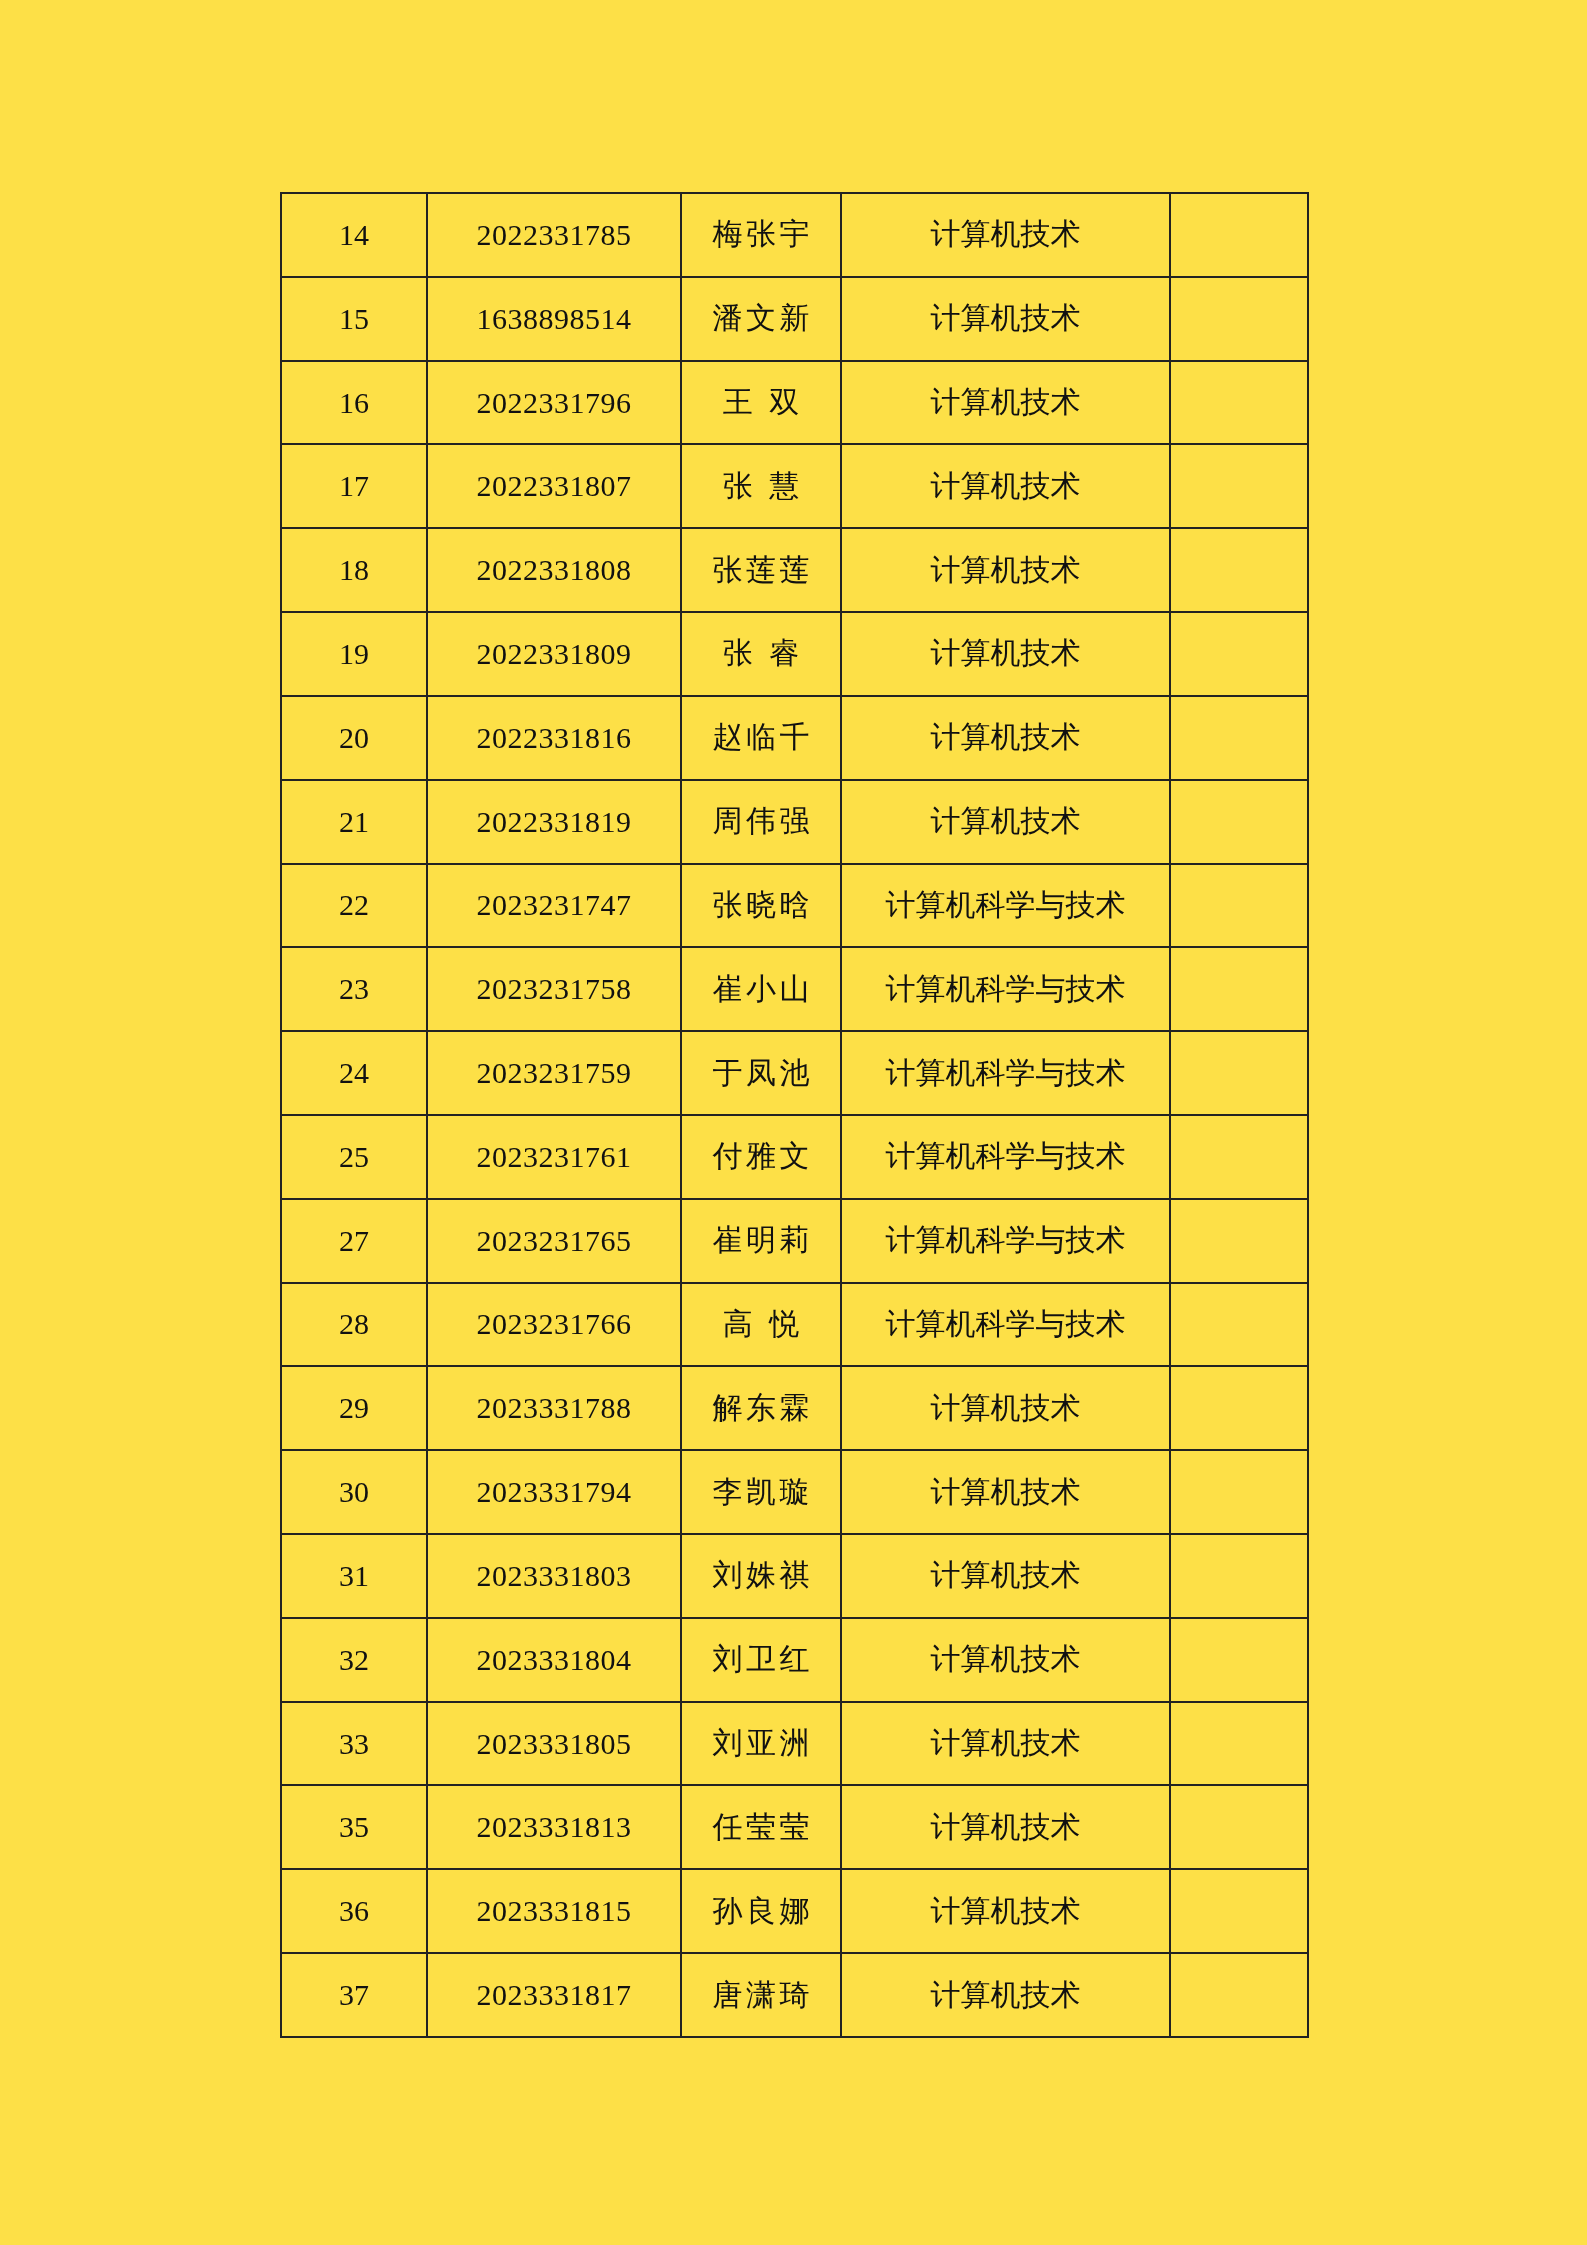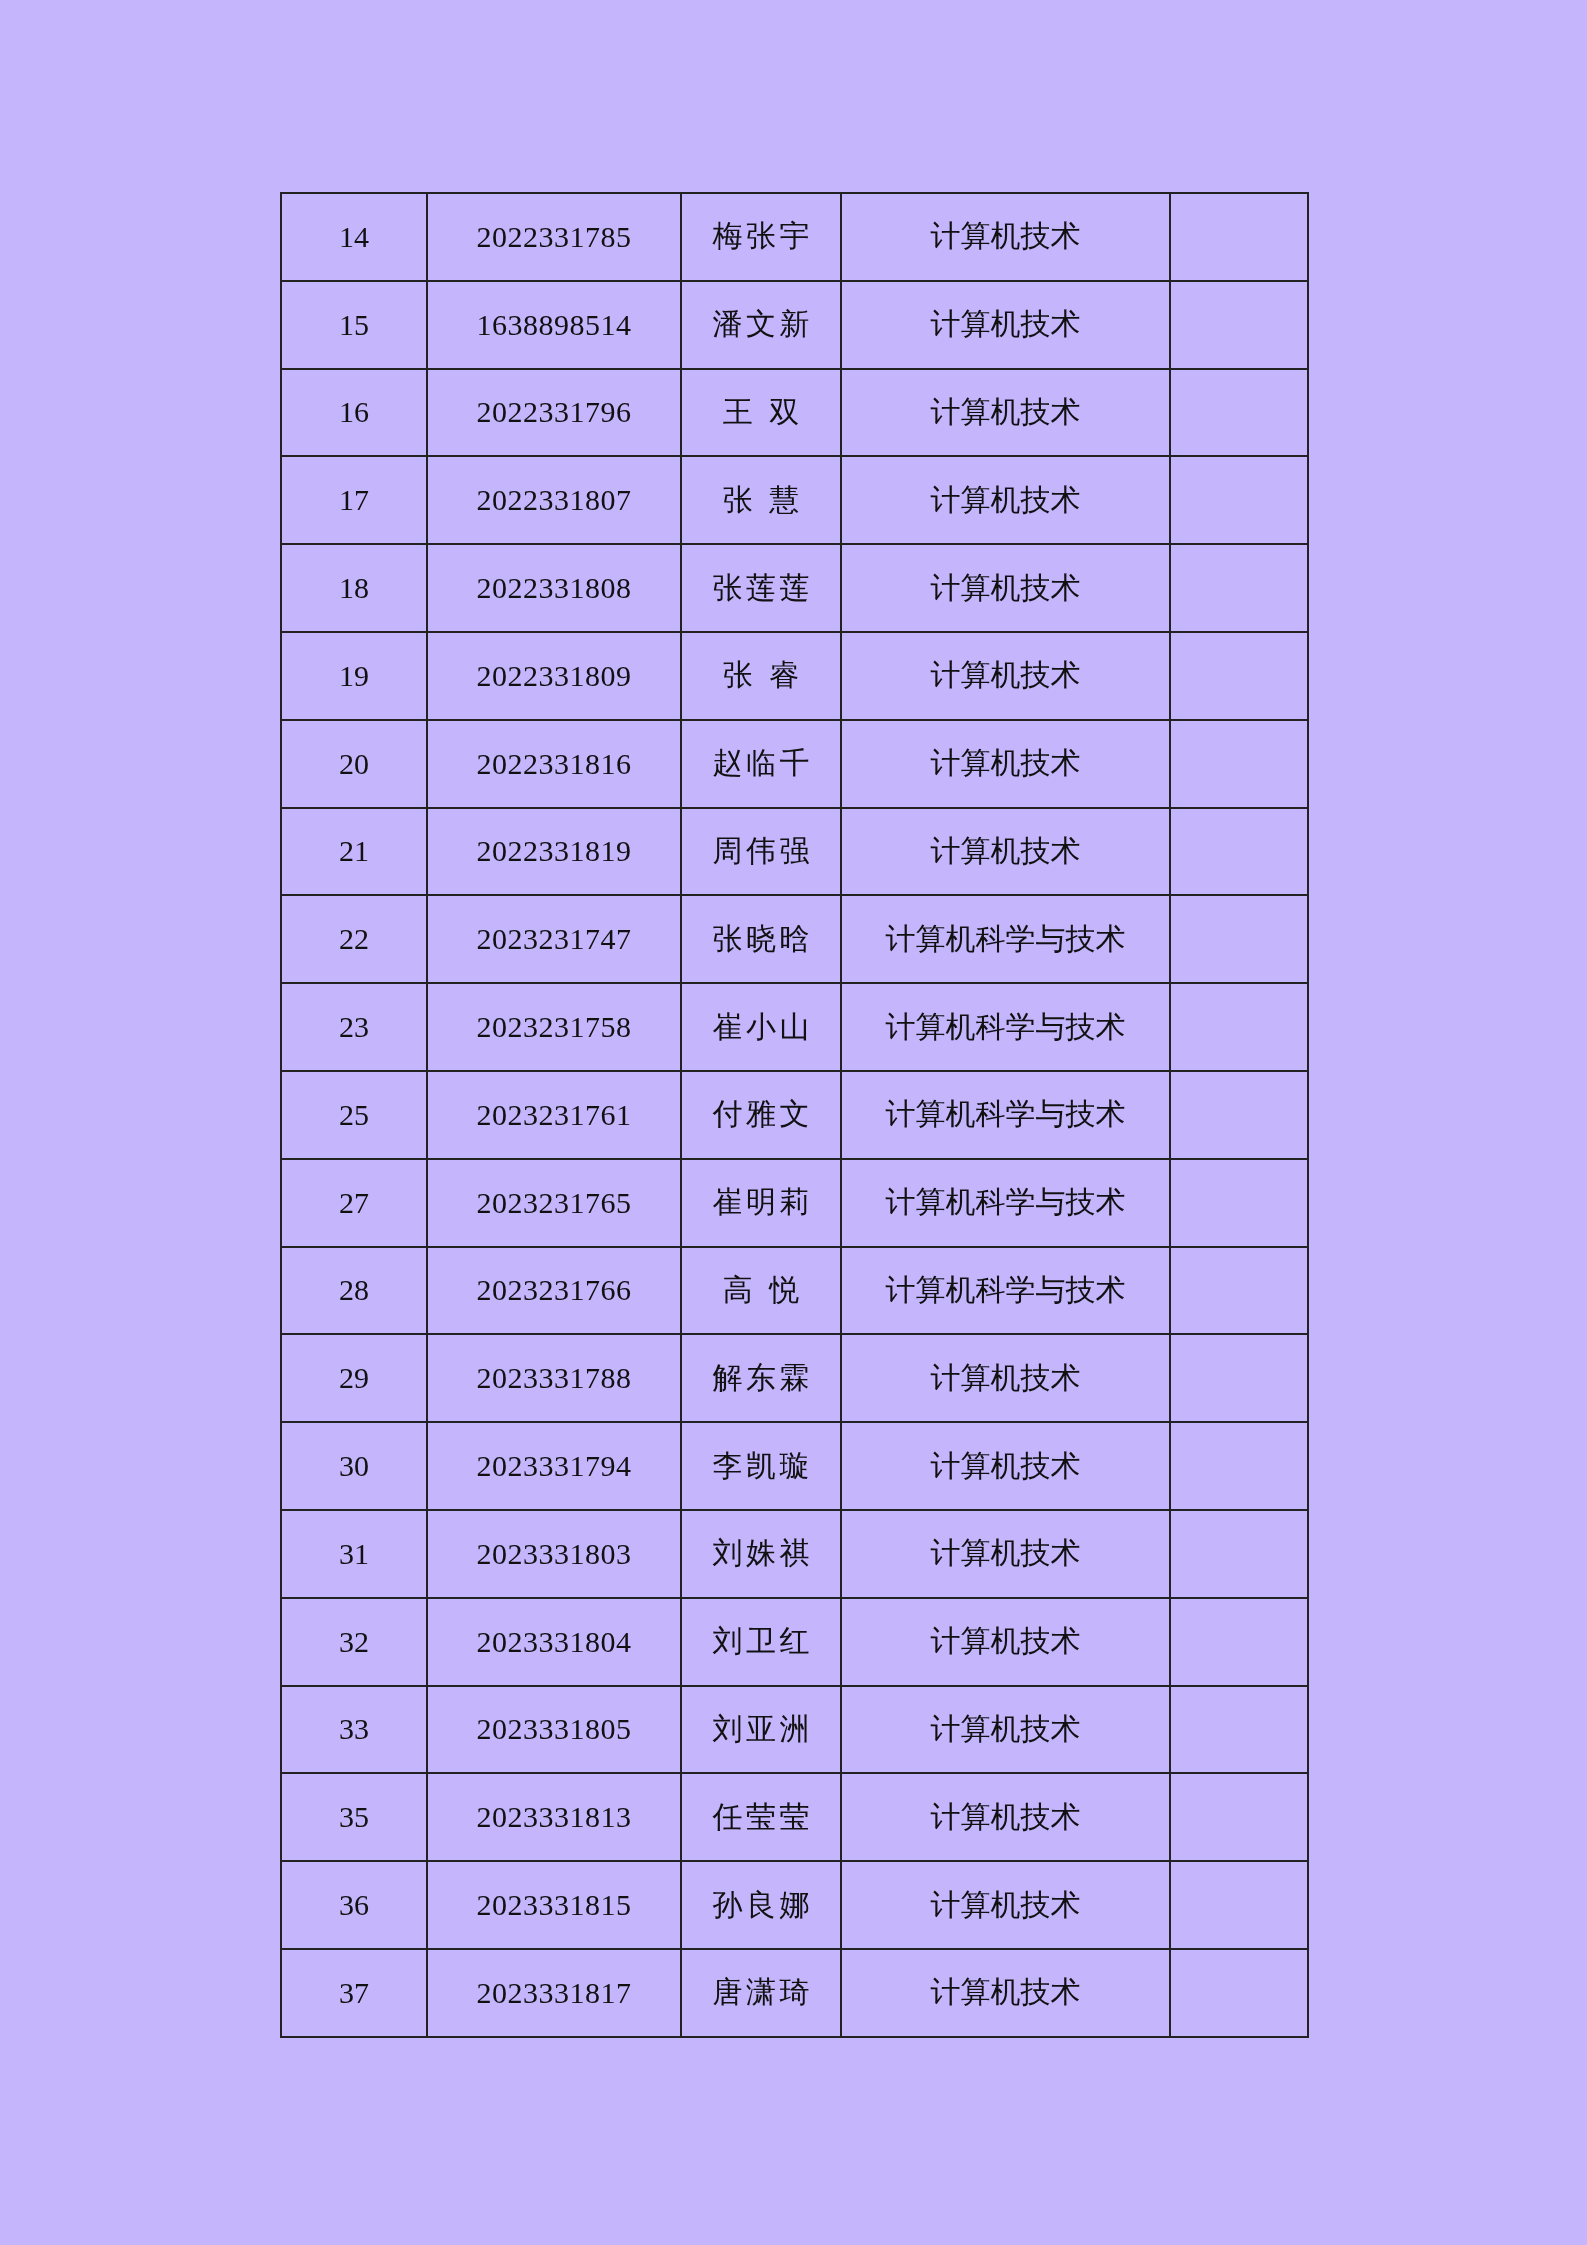--- a/index.html
+++ b/index.html
@@ -4,21 +4,21 @@
 <style>
   html, body {
     margin: 0;
     padding: 0;
     background: #ffffff;
   }
   .page {
     position: relative;
     width: 1587px;
     height: 2245px;
-    background: #c4b5fd;
+    background: #fde047;
     overflow: hidden;
     font-family: "Liberation Serif", "DejaVu Serif", serif;
     color: #111111;
   }
   table.roster {
     position: absolute;
     left: 280px;
     top: 192px;
     width: 1027px;
     height: 1846px;
@@ -119,20 +119,27 @@
           <td class="note-cell"></td>
         </tr>
         <tr>
           <td class="serial-cell">23</td>
           <td class="id-cell">2023231758</td>
           <td class="name-cell n3">崔小山</td>
           <td class="major-cell">计算机科学与技术</td>
           <td class="note-cell"></td>
         </tr>
         <tr>
+          <td class="serial-cell">24</td>
+          <td class="id-cell">2023231759</td>
+          <td class="name-cell n3">于凤池</td>
+          <td class="major-cell">计算机科学与技术</td>
+          <td class="note-cell"></td>
+        </tr>
+        <tr>
           <td class="serial-cell">25</td>
           <td class="id-cell">2023231761</td>
           <td class="name-cell n3">付雅文</td>
           <td class="major-cell">计算机科学与技术</td>
           <td class="note-cell"></td>
         </tr>
         <tr>
           <td class="serial-cell">27</td>
           <td class="id-cell">2023231765</td>
           <td class="name-cell n3">崔明莉</td>

